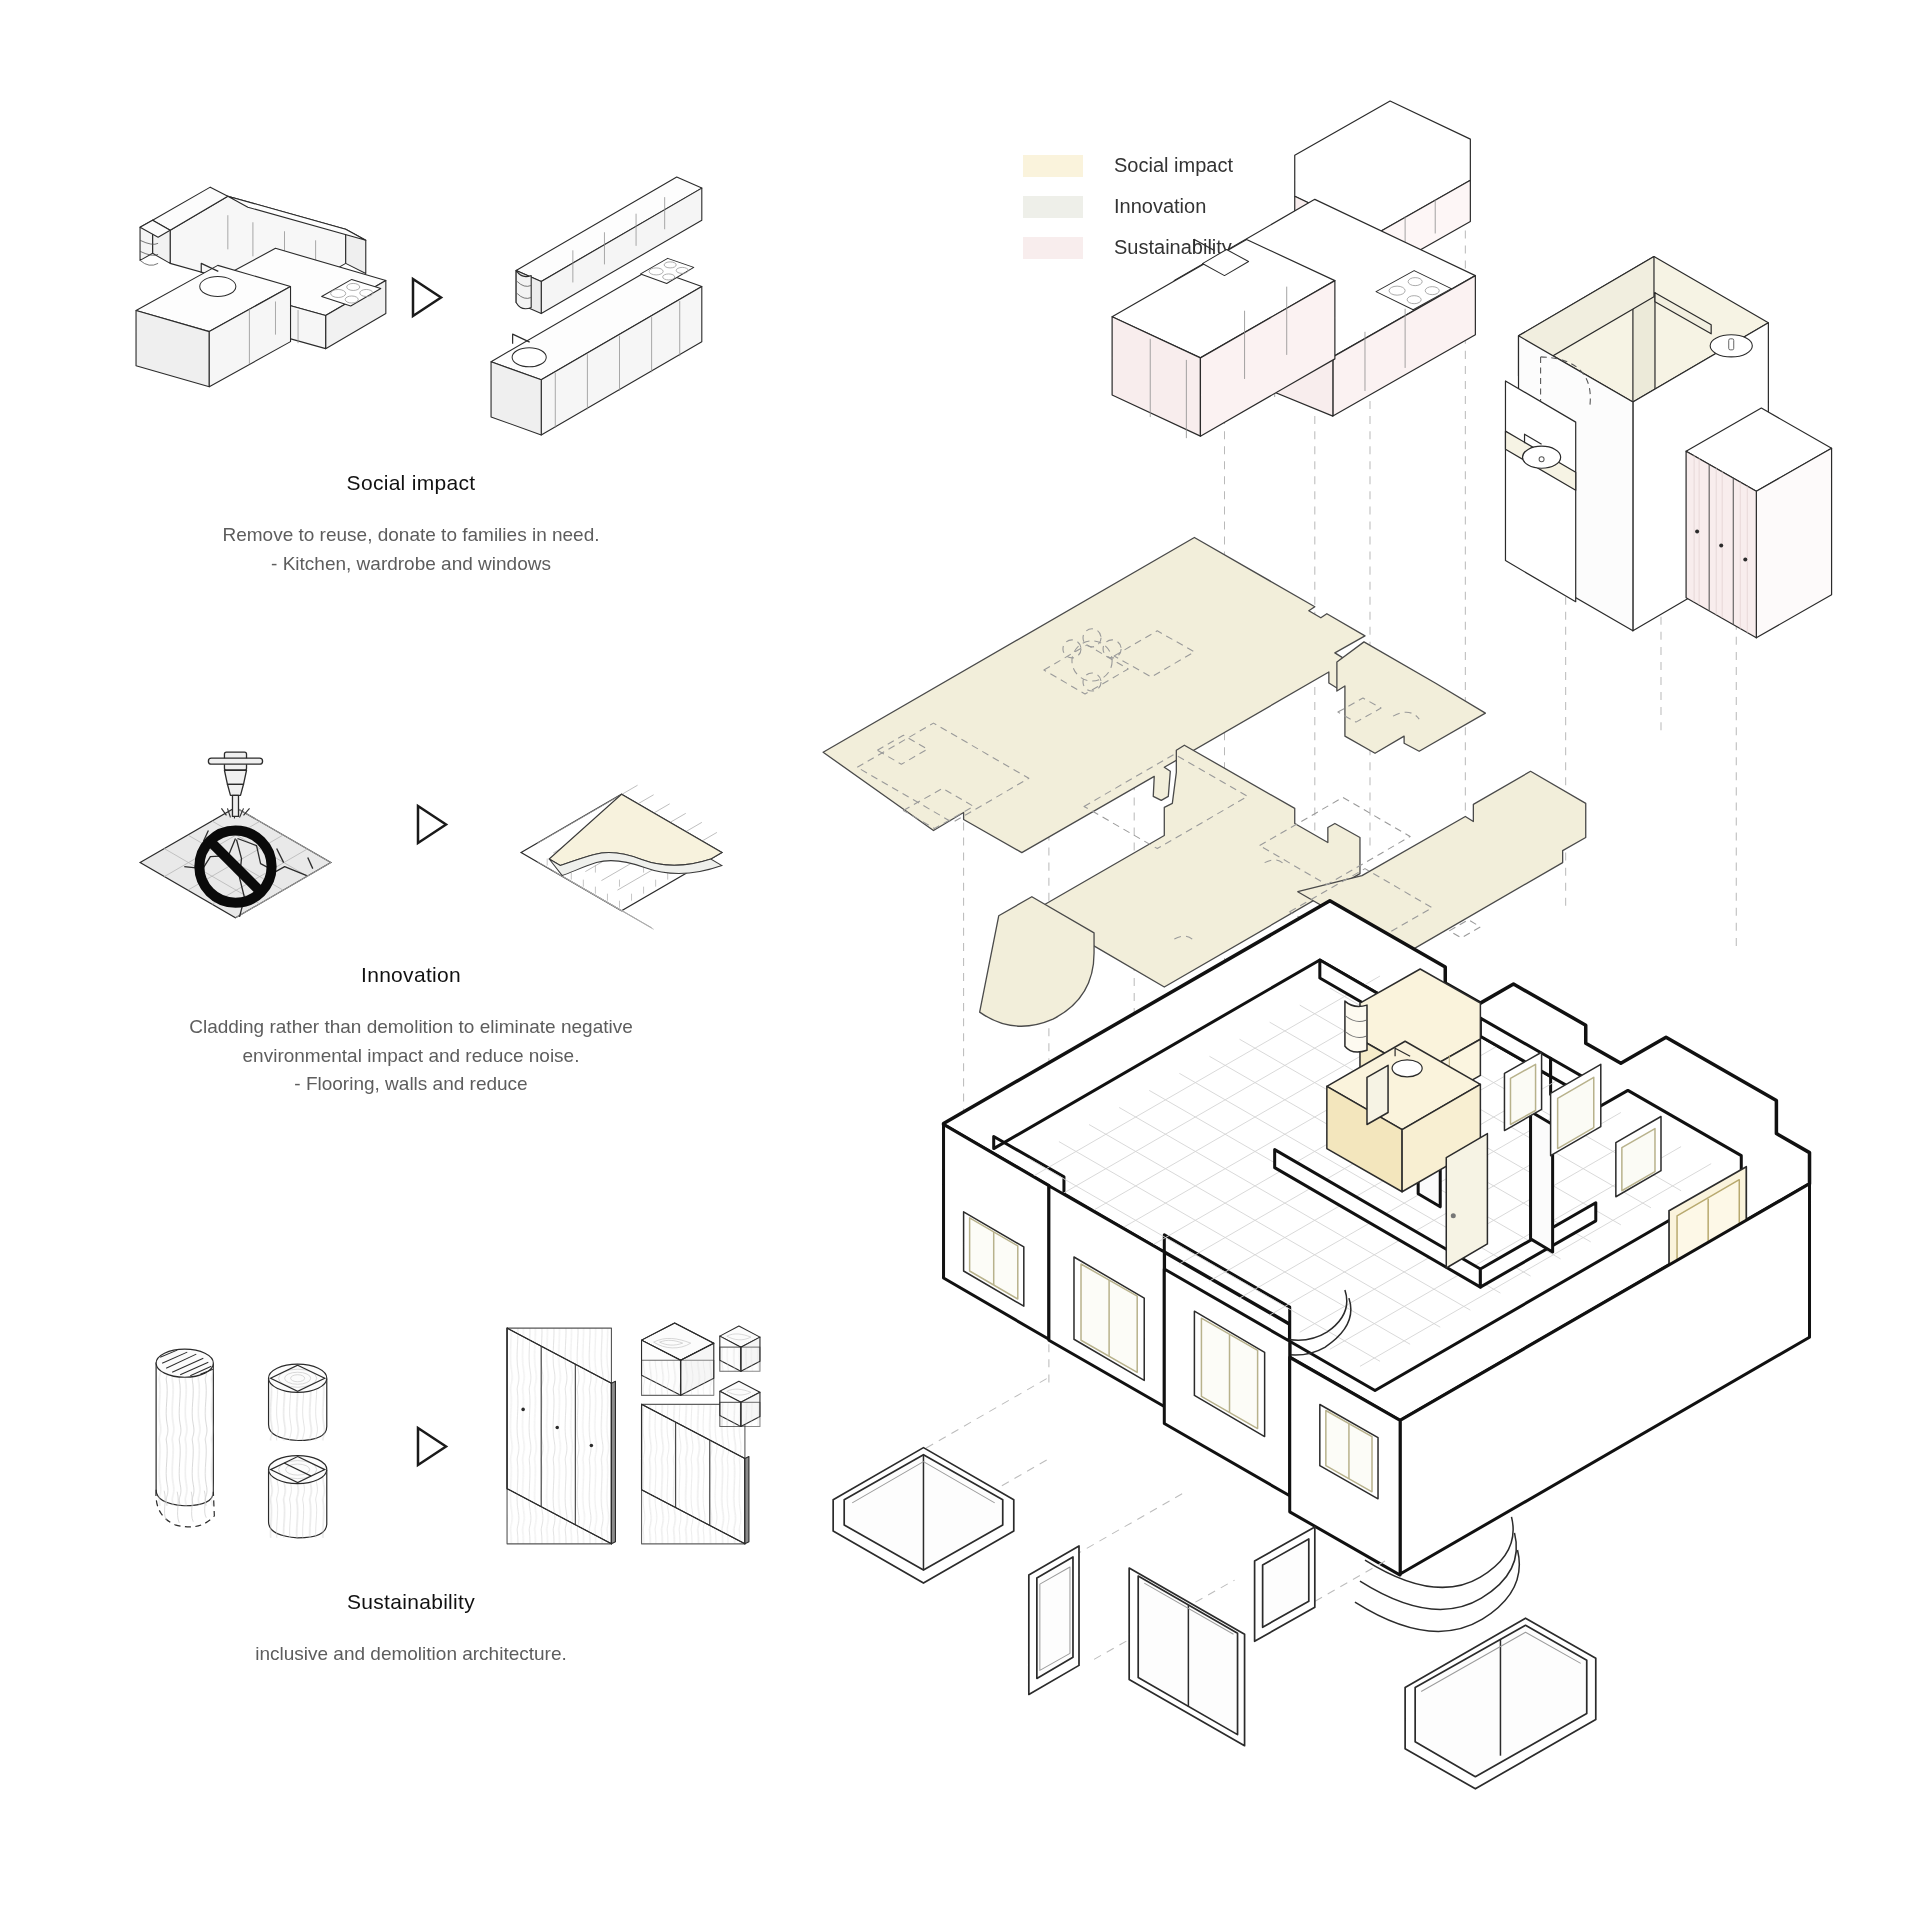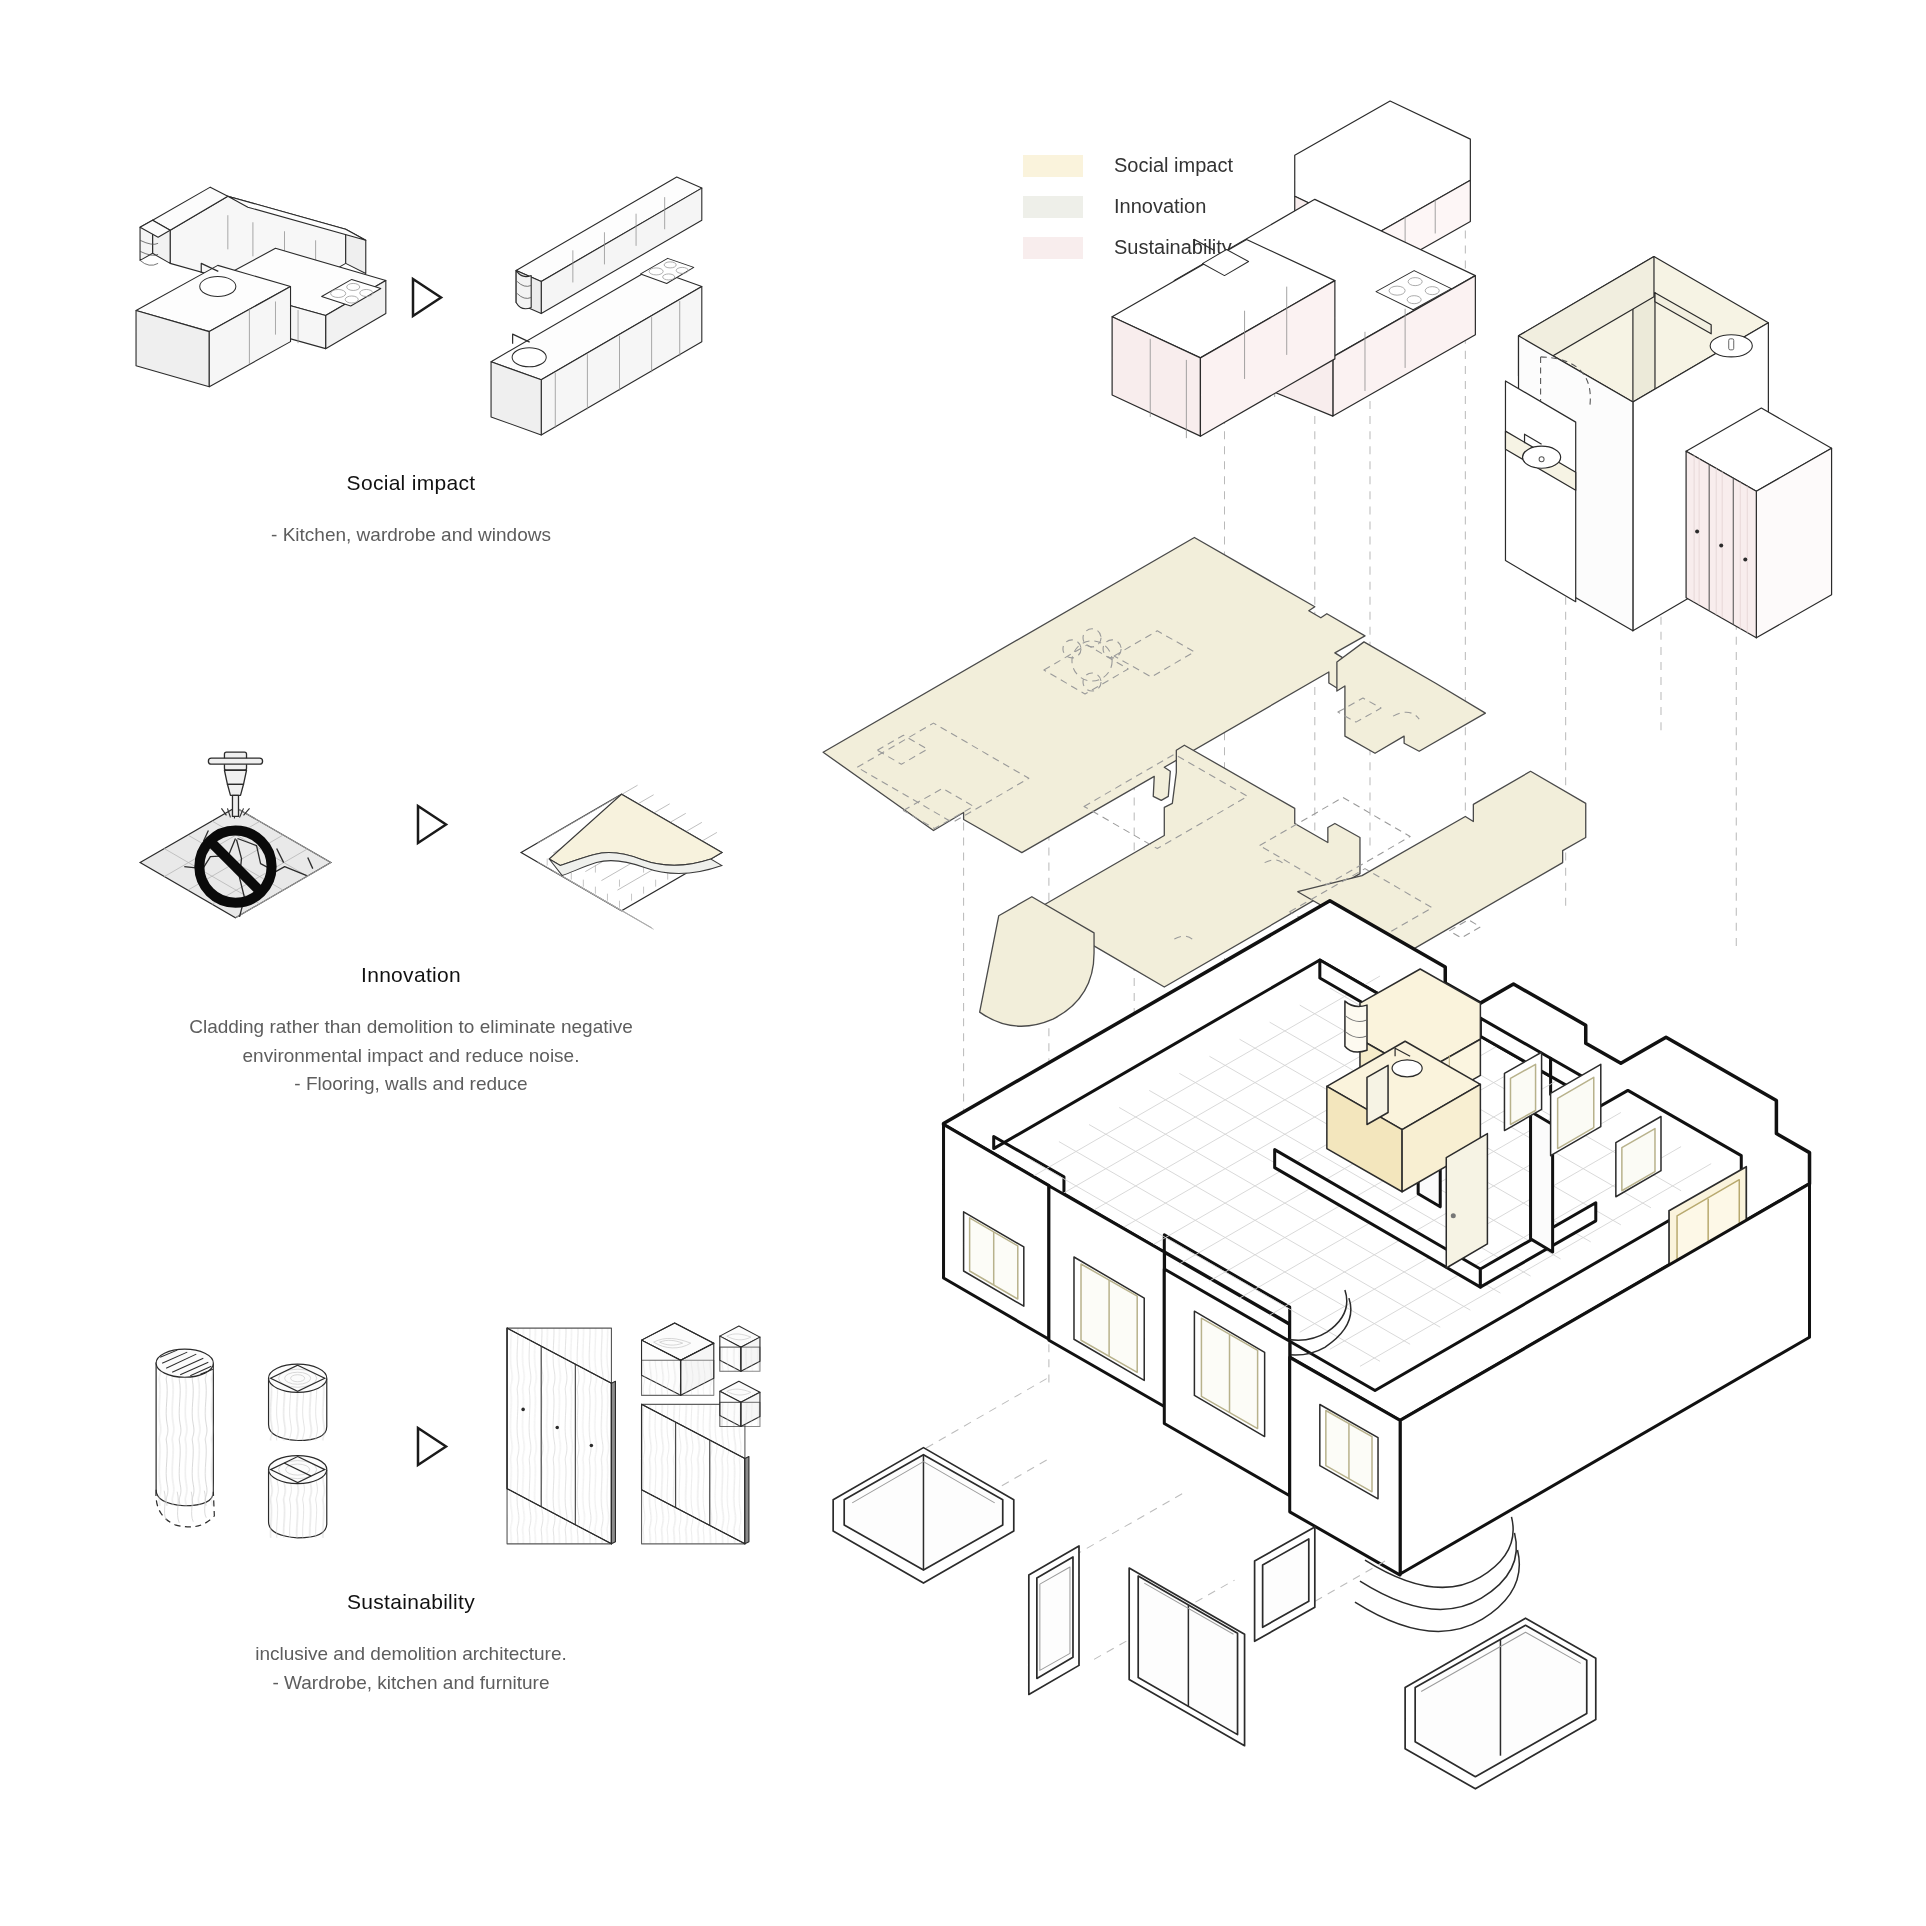--- a/index.html
+++ b/index.html
@@ -130,20 +130,21 @@
           <path d="M212 397 L212 507" stroke="#8d8d8d" stroke-width="1.5"></path>
           <path d="M276 360 L276 470" stroke="#8d8d8d" stroke-width="1.5"></path>
           <path d="M340 323 L340 433" stroke="#8d8d8d" stroke-width="1.5"></path>
           <path d="M396 291 L396 401" stroke="#8d8d8d" stroke-width="1.5"></path>
         </g>
       </svg>
     </div>
 
     <div class="block-title">Social impact</div>
     <div class="block-body">
+      <div>Remove to reuse, donate to families in need.</div>
       <div>- Kitchen, wardrobe and windows</div>
     </div>
   </div>
 
   <div class="block" style="left:60px;top:702px;">
     <div class="block-figs" style="height:261px;">
 
       <svg class="fig" style="left:50px;top:30px;" width="261" height="211" viewBox="0 0 520 420">
 
         <path d="M60 260 L250 150 L440 260 L250 370 Z" fill="#e9e9e9" stroke="#2b2b2b" stroke-width="2.4"></path>
@@ -382,21 +383,20 @@
           <g fill="none" stroke="#c6c6c6" stroke-width="1.3">
             <path d="M470 144 C484 137 500 139 518 146 C502 154 486 153 470 144 Z"></path>
           </g>
         </g>
       </svg>
     </div>
 
     <div class="block-title">Sustainability</div>
     <div class="block-body">
       <div>inclusive and demolition architecture.</div>
-      <div>- Wardrobe, kitchen and furniture</div>
     </div>
   </div>
 
   <svg class="axo" style="left:813px;top:100px;" width="1114" height="1746" viewBox="0 0 2220 3480">
 
     <g stroke="#b9b9b9" stroke-width="2" stroke-dasharray="16 14" fill="none">
       <path d="M300 1320 L300 2340"></path>
       <path d="M470 1160 L470 2560"></path>
       <path d="M640 1240 L640 2560"></path>
       <path d="M820 420 L820 2320"></path>

